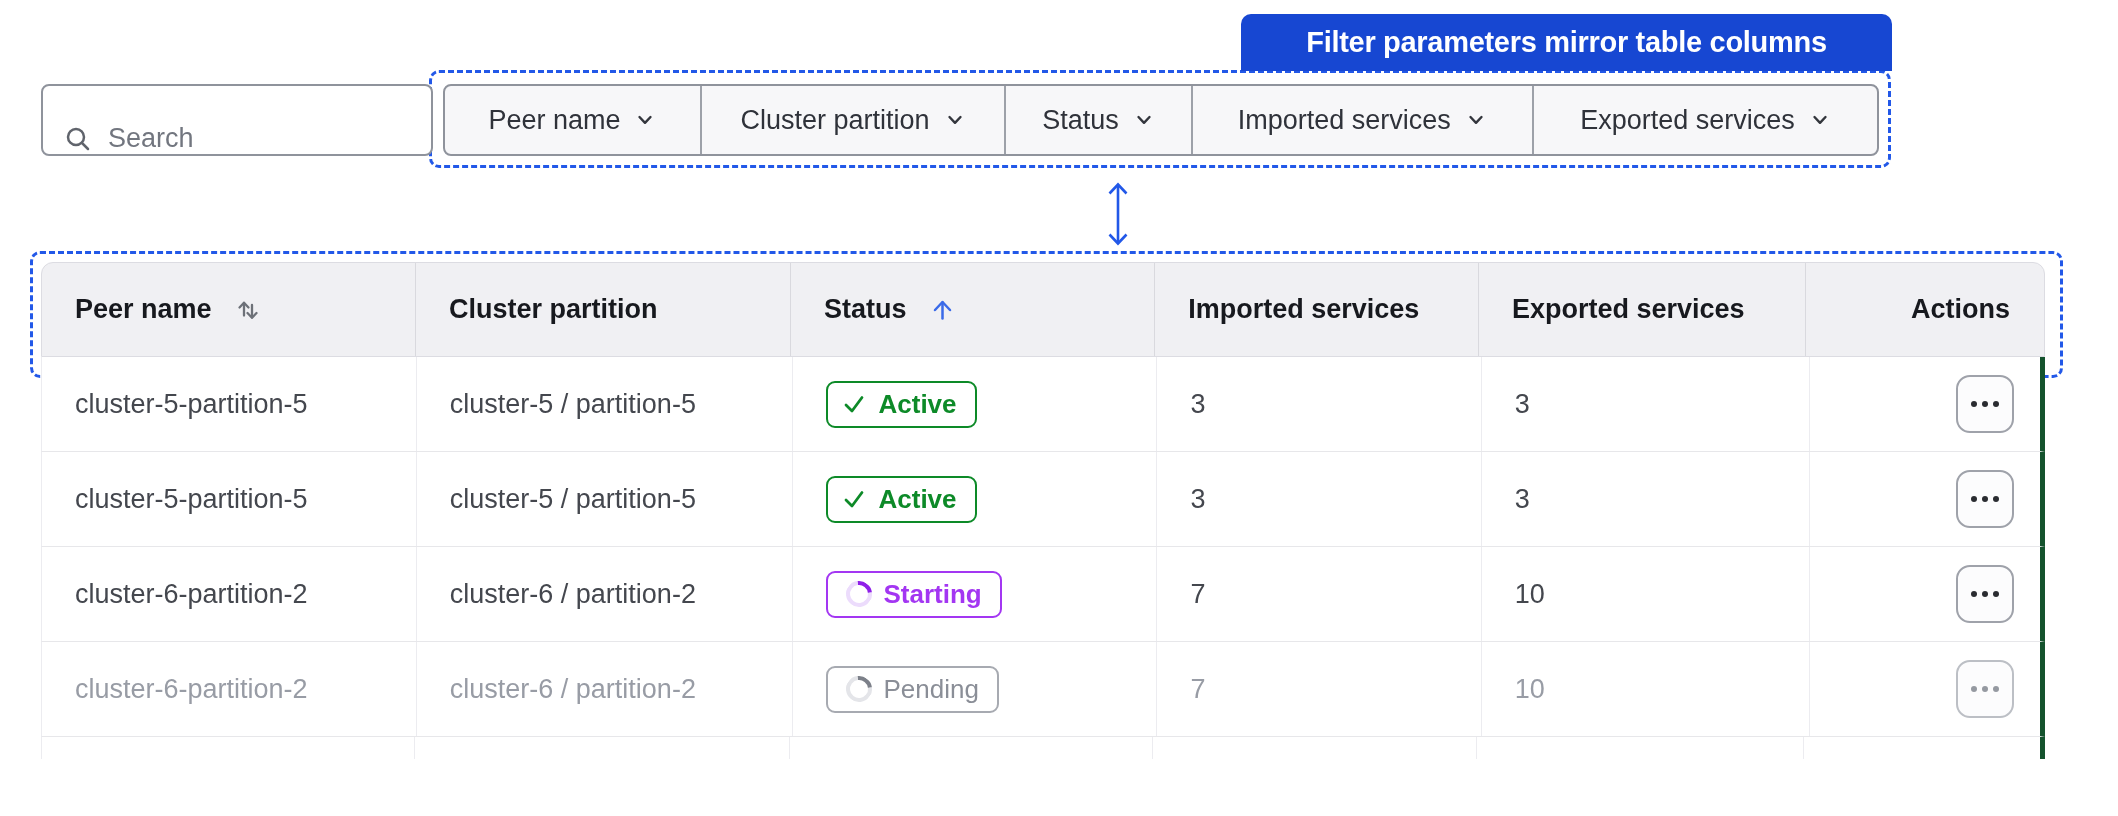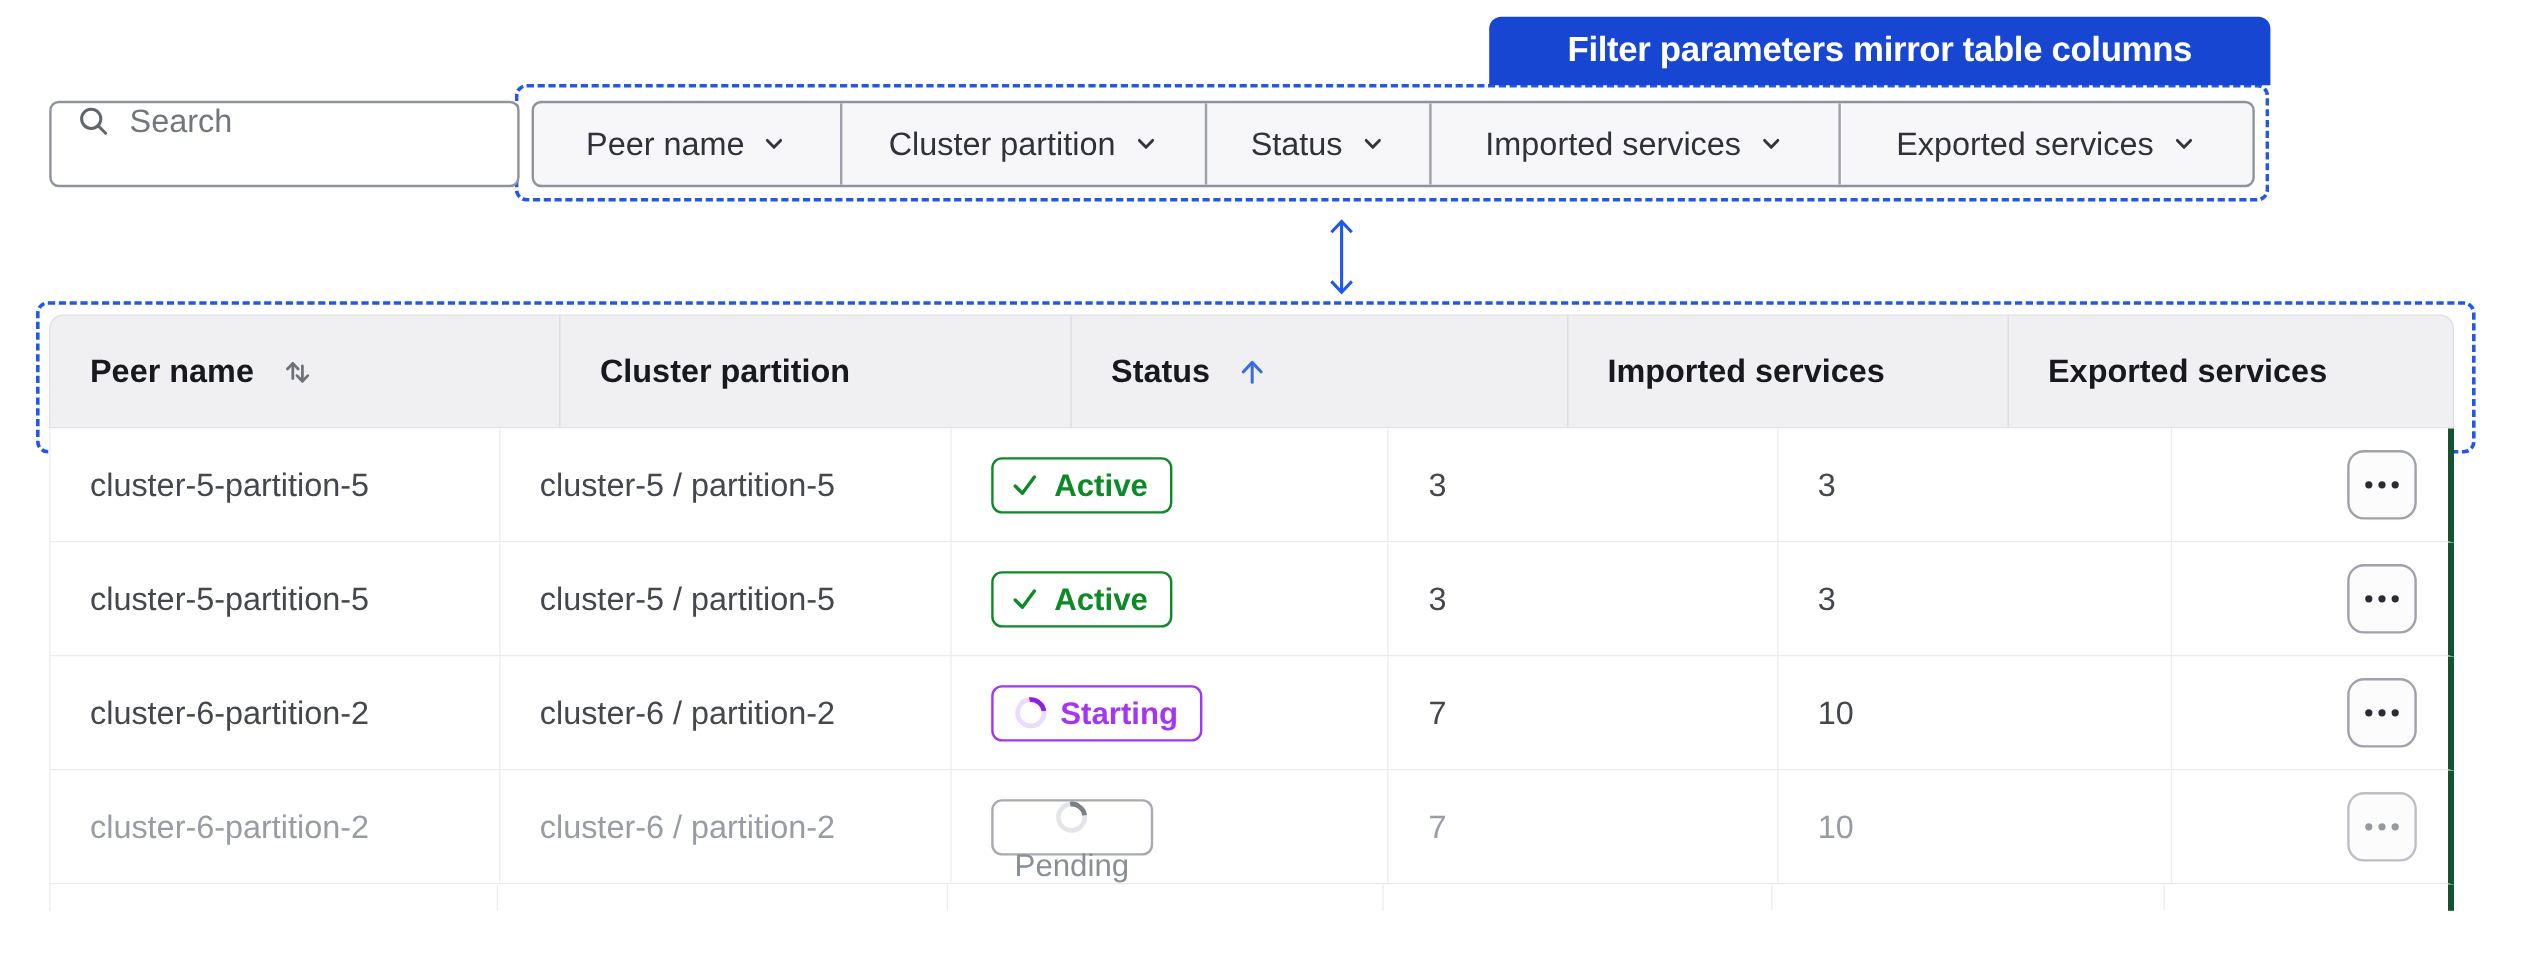--- a/index.html
+++ b/index.html
@@ -15,21 +15,21 @@
 
   
   .callout { position: absolute; left: 1241px; top: 14px; width: 651px; height: 57px;
              background: var(--callout-bg,#1747d2); color: #fff; border-radius: 10px 10px 0 0;
              font-size: 29px; font-weight: 700; letter-spacing: -0.3px;
              display: flex; align-items: center; justify-content: center; white-space: nowrap; }
 
   
   .search-box { position: absolute; left: 41px; top: 84px; width: 392px; height: 72px;
                 background: #fff; border: 2px solid #8f939c; border-radius: 8px;
-                display: flex; align-items: flex-start; padding: 0 4px 0 20px; gap: 15px; }
+                display: flex; align-items: flex-end; padding: 0 4px 0 20px; gap: 15px; }
   .search-box input { border: none; outline: none; background: transparent; width: 100%;
                       font-size: 27px; color: #3f434b; font-family: inherit; }
   .search-box input::placeholder { color: #72767f; }
 
   .filter-group { position: absolute; left: 443px; top: 84px; width: 1436px; height: 72px;
                   background: #f7f7f9; border: 2px solid #8f939c; border-radius: 8px;
                   display: flex; overflow: hidden; }
   .filter-btn { display: flex; align-items: center; justify-content: center; gap: 14px;
                 background: transparent; border: none; font-family: inherit;
                 font-size: 27px; color: #2f323a; cursor: pointer; white-space: nowrap; }
@@ -61,21 +61,21 @@
   .cell.actions { justify-content: flex-end; padding-right: 26px; padding-left: 0; }
   .trow.muted .cell { color: var(--muted-text,#989ca5); }
 
   
   .badge { display: inline-flex; align-items: center; gap: 12px; height: 47px;
            padding: 0 18px; border-radius: 9px; border: 2px solid; background: #fff;
            font-size: 26px; font-weight: 600; white-space: nowrap; }
   .badge.active   { color: var(--status-active,#0d8a28); border-color: var(--status-active,#0d8a28); padding-left: 13px; }
   .badge.starting { color: var(--status-starting,#a336f2); border-color: var(--status-starting,#a336f2); }
   .badge.pending  { color: var(--status-pending,#6d7179); border-color: #85888f; font-weight: 400; }
-  .trow.muted .badge.pending { border-color: #a7aab1; color: #8a8e97; flex-direction: column; }
+  .trow.muted .badge.pending { border-color: #a7aab1; color: #8a8e97; }
 
   .spinner { width: 26px; height: 26px; border-radius: 50%; border: 4px solid; flex: none; }
   .spinner.starting { border-color: #ecdcfc; border-top-color: #8f1fe8; transform: rotate(38deg); }
   .spinner.pending  { border-color: #dadbe0; border-top-color: #3f4248; transform: rotate(38deg); }
   .trow.muted .spinner.pending { border-color: #e4e5e9; border-top-color: #7c8089; }
 
   
   .actions-btn { width: 58px; height: 58px; border-radius: 14px; border: 2px solid #9fa2aa;
                  background: #fcfcfd; display: flex; align-items: center; justify-content: center;
                  gap: 5px; cursor: pointer; }
@@ -163,20 +163,23 @@
             <line x1="13.5" y1="22.5" x2="13.5" y2="6.5" stroke="#3a6ae8" stroke-width="2.5" stroke-linecap="round"></line>
             <path d="M6 14 L13.5 6 L21 14" fill="none" stroke="#3a6ae8" stroke-width="2.5" stroke-linecap="round" stroke-linejoin="round"></path>
           </svg>
         </div>
         <div class="th" style="flex: 323 0 0px;">
           <span>Imported services</span>
         </div>
         <div class="th" style="flex: 327 0 0px;">
           <span>Exported services</span>
         </div>
+        <div class="th align-right" style="flex: 227 0 0px;">
+          <span>Actions</span>
+        </div>
       </div>
     <div id="tbody">
         <div class="trow">
           <div class="cell" style="flex: 379 0 0px;">cluster-5-partition-5</div>
           <div class="cell" style="flex: 380 0 0px;">cluster-5 / partition-5</div>
           <div class="cell" style="flex: 368 0 0px;">
             <span class="badge active">
               <svg width="26" height="26" viewBox="0 0 26 26">
                 <path d="M5 14 L11 20 L21 6.5" fill="none" stroke="#0d8a28" stroke-width="2.8" stroke-linecap="round" stroke-linejoin="round"></path>
               </svg>

